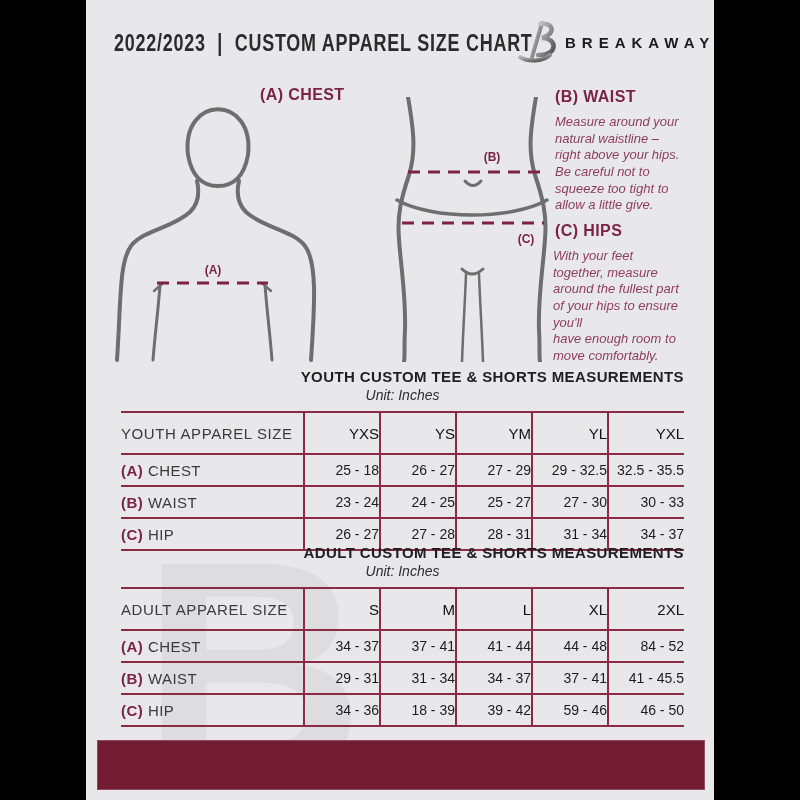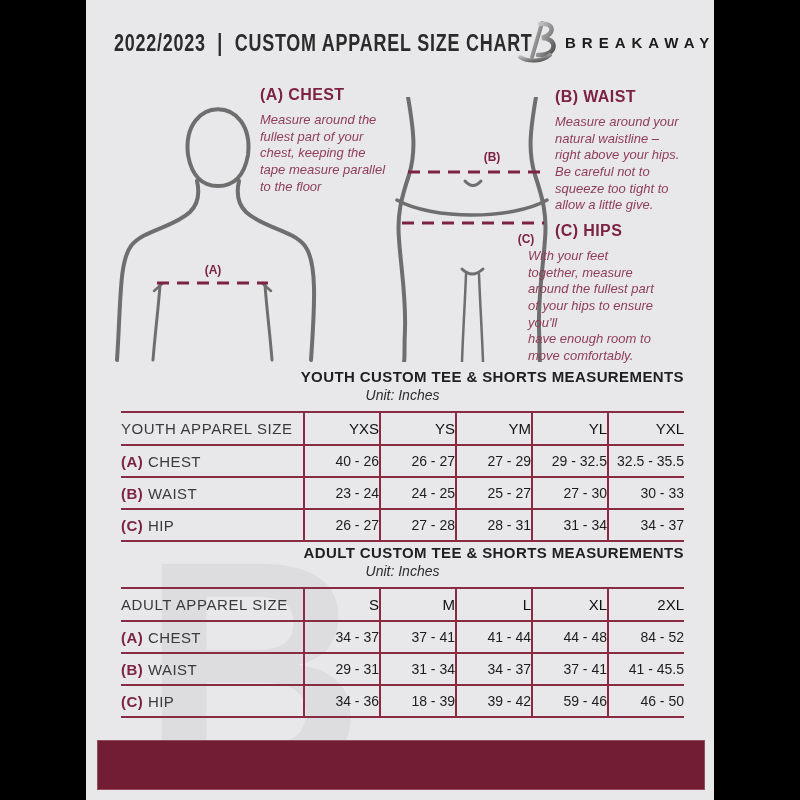--- a/index.html
+++ b/index.html
@@ -28,21 +28,21 @@
              font-weight:bold;color:#1f1f1f;letter-spacing:.4px;}
   .sec-unit{position:absolute;left:35px;width:563px;text-align:center;font-size:14px;
             font-style:italic;color:#2d2d2d;}
 
   
   table.size{position:absolute;left:35px;width:563px;border-collapse:collapse;
              table-layout:fixed;background:transparent;}
   table.size col.lab{width:183px;}
   table.size col.val{width:76px;}
   table.size tr{height:32px;}
-  table.size tr.hrow{height:33px;}
+  table.size tr.hrow{height:42px;}
   table.size td,table.size th{border-top:2px solid #8a2b44;border-bottom:2px solid #8a2b44;
       padding:0;font-weight:normal;}
   table.size td+td,table.size th+th{border-left:2px solid #8a2b44;text-align:right;}
   th.lbl{ text-align:left;padding-left:14px;font-size:15px;color:#3a3a3a;letter-spacing:.6px;}
   th.sz{ text-align:center;font-size:15px;font-weight:bold;color:#111;}
   td.rowlab{text-align:left;padding-left:14px;font-size:15px;color:#3a3a3a;letter-spacing:.4px;}
   td.rowlab .pfx{color:#7c2342;font-weight:bold;margin-right:5px;}
   td.v{text-align:center;font-size:14px;color:#1d1d1d;}
 
   
@@ -99,36 +99,31 @@
         <path d="M74,177 C73,205 71,235 70,265" stroke-width="2.5"></path>
         <path d="M87,177 C88,205 90,235 91,265" stroke-width="2.5"></path>
       </g>
       <line x1="16" y1="75" x2="150" y2="75" stroke="#7c2342" stroke-width="3" stroke-dasharray="12 8"></line>
       <text x="100" y="64" text-anchor="middle" font-size="12" font-weight="bold" fill="#7c2342">(B)</text>
       <line x1="10" y1="126" x2="152" y2="126" stroke="#7c2342" stroke-width="3" stroke-dasharray="12 8"></line>
       <text x="134" y="146" text-anchor="middle" font-size="12" font-weight="bold" fill="#7c2342">(C)</text>
     </svg>
 
     <div class="g-head z1" style="left:174px;top:86px;">(A) CHEST</div>
-    <div class="g-body z1" style="left:174px;top:112px;width:160px;">Measure around the
-fullest part of your
-chest, keeping the
-tape measure parallel
-to the floor</div>
 
     <div class="g-head z1" style="left:469px;top:88px;">(B) WAIST</div>
     <div class="g-body z1" style="left:469px;top:114px;width:160px;">Measure around your
 natural waistline –
 right above your hips.
 Be careful not to
 squeeze too tight to
 allow a little give.</div>
 
     <div class="g-head z1" style="left:469px;top:222px;">(C) HIPS</div>
-    <div class="g-body z1" style="left:442px;top:248px;width:170px;">With your feet
+    <div class="g-body z1" style="left:467px;top:248px;width:170px;">With your feet
 together, measure
 around the fullest part
 of your hips to ensure
 you'll
 have enough room to
 move comfortably.</div>
 
     <div class="sec-title z1" style="top:368px;">YOUTH CUSTOM TEE &amp; SHORTS MEASUREMENTS</div>
     <div class="sec-unit z1" style="top:387px;">Unit: Inches</div>
 
@@ -145,21 +140,21 @@
           <tr class="hrow">
         <th class="lbl">YOUTH APPAREL SIZE</th>
         <th class="sz">YXS</th>
         <th class="sz">YS</th>
         <th class="sz">YM</th>
         <th class="sz">YL</th>
         <th class="sz">YXL</th>
       </tr>
       <tr>
         <td class="rowlab"><span class="pfx">(A)</span><span>CHEST</span></td>
-        <td class="v">40 - 26</td>
+        <td class="v">25 - 18</td>
         <td class="v">26 - 27</td>
         <td class="v">27 - 29</td>
         <td class="v">29 - 32.5</td>
         <td class="v">32.5 - 35.5</td>
       </tr>
       <tr>
         <td class="rowlab"><span class="pfx">(B)</span><span>WAIST</span></td>
         <td class="v">23 - 24</td>
         <td class="v">24 - 25</td>
         <td class="v">25 - 27</td>

